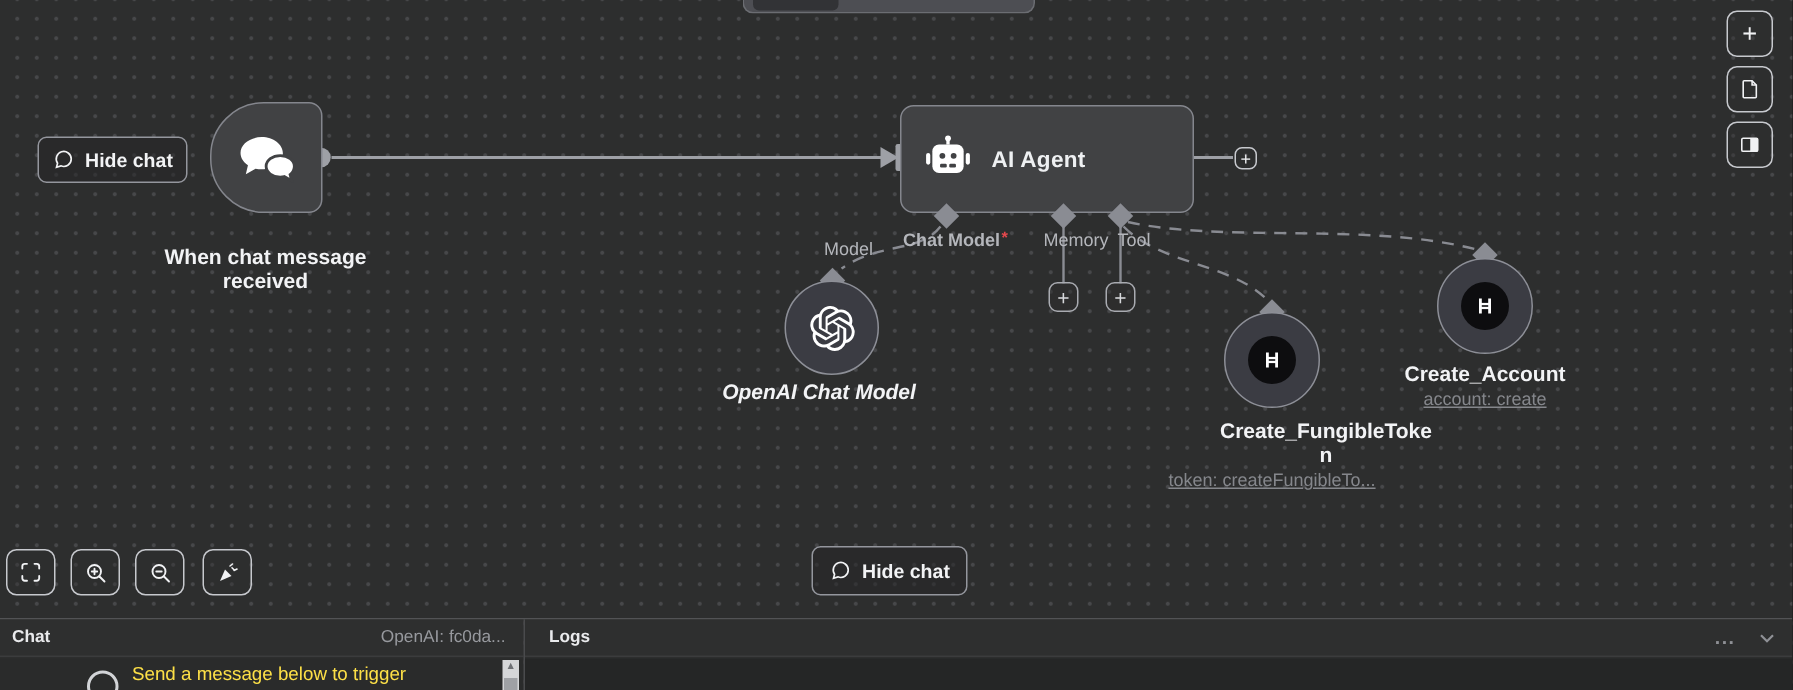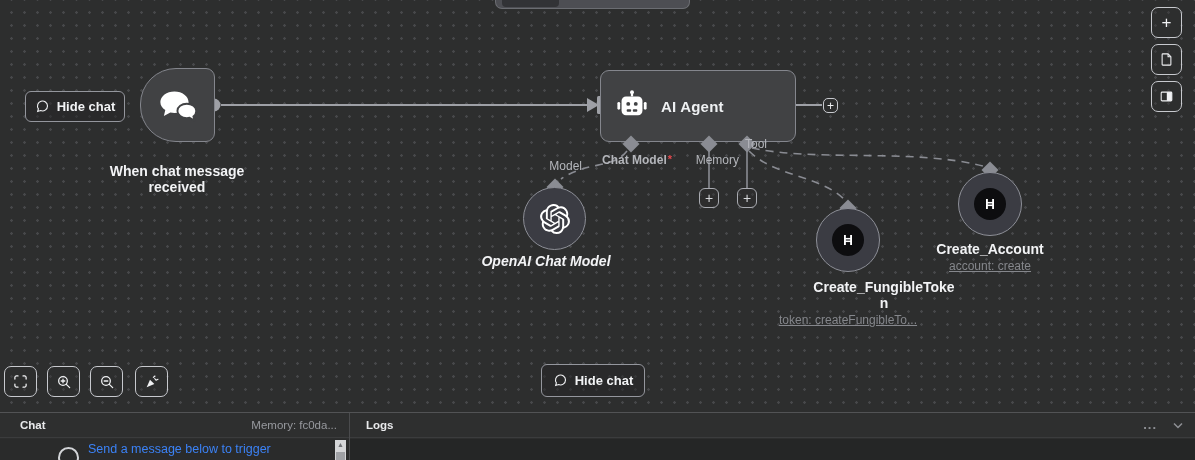--- a/index.html
+++ b/index.html
@@ -54,28 +54,28 @@
   .mini-plus { position:absolute; width:20px; height:20px; border:1.6px solid #a9abb1; border-radius:6px;
                background:rgba(45,46,46,.4); color:#d6d8db; display:flex; align-items:center;
                justify-content:center; font-size:14px; line-height:1; cursor:pointer; }
   .out-plus { width:15px; height:15px; font-size:12px; border-radius:5px; }
 
   
   .panel { left:0; top:412px; width:1195px; height:48px; border-top:1px solid #525355; }
   .panel-header { position:absolute; top:0; height:25px; background:#2e2f2f;
                   border-bottom:1px solid #3b3c3d; display:flex; align-items:center; }
   .panel-title { font-size:11.5px; font-weight:bold; color:#e9eaec; }
-  .chat-header { left:0; width:349px; padding:0 10px 0 20px; }
+  .chat-header { left:0; width:349px; padding:0 10px 0 8px; }
   .logs-header { left:350px; width:845px; padding:0 12px 0 16px; }
   .session { margin-left:auto; font-size:11.5px; color:#97999e; margin-right:2px; }
   .chat-body { left:0; top:26px; width:349px; height:22px; background:#2a2b2b; overflow:hidden; }
   .logs-body { left:350px; top:26px; width:845px; height:22px; background:#252626; }
   .v-divider { left:349px; top:0; width:1px; height:48px; background:#4a4b4d; }
   .hint-circle { left:58px; top:8px; width:21px; height:21px; border:2px solid #d2d4d7; border-radius:50%; }
-  .hint-text { left:88px; top:3px; font-size:12.5px; color:#3b82f6; }
+  .hint-text { left:88px; top:3px; font-size:12.5px; color:#fde047; }
   .scrollbar { left:335px; top:27px; width:11px; height:21px; background:#d5d6d8;
                display:flex; flex-direction:column; align-items:center; }
   .scroll-arrow { font-size:7px; color:#6f7175; line-height:9px; }
   .scroll-thumb { width:9px; height:9px; background:#9fa1a5; margin-top:3px; }
   .logs-actions { margin-left:auto; display:flex; align-items:center; gap:16px; color:#8e9095; }
   .more-dots { font-size:13px; font-weight:bold; letter-spacing:1px; line-height:8px; }
 
   svg { display:block; }
 </style>
 </head>
@@ -132,21 +132,21 @@
   </div>
   <button class="abs sq-btn out-plus" style="left:823px;top:98px;">+</button>
 
   <div class="diamond" style="left:625px;top:138px;"></div>
   <div class="diamond" style="left:703px;top:138px;"></div>
   <div class="diamond" style="left:741px;top:138px;"></div>
   <div class="conn-label" style="left:588px;top:153px;width:84px;font-weight:bold;">
     <span>Chat Model</span><span class="req">*</span>
   </div>
   <div class="conn-label" style="left:679px;top:153px;width:60px;">Memory</div>
-  <div class="conn-label" style="left:727px;top:137px;width:40px;">Tool</div>
+  <div class="conn-label" style="left:727px;top:153px;width:40px;">Tool</div>
   <button class="mini-plus" style="left:699px;top:188px;">+</button>
   <button class="mini-plus" style="left:737px;top:188px;">+</button>
 
   <div class="conn-label" style="left:522px;top:159px;width:60px;">Model</div>
   <div class="diamond" style="left:549px;top:181px;"></div>
   <div class="abs circle-node" style="left:523px;top:187px;width:63px;height:63px;">
     <svg width="30" height="30" viewBox="0 0 24 24" fill="#fff">
       <path d="M22.2819 9.8211a5.9847 5.9847 0 0 0-.5157-4.9108 6.0462 6.0462 0 0 0-6.5098-2.9A6.0651 6.0651 0 0 0 4.9807 4.1818a5.9847 5.9847 0 0 0-3.9977 2.9 6.0462 6.0462 0 0 0 .7427 7.0966 5.98 5.98 0 0 0 .511 4.9107 6.051 6.051 0 0 0 6.5146 2.9001A5.9847 5.9847 0 0 0 13.2599 24a6.0557 6.0557 0 0 0 5.7718-4.2058 5.9894 5.9894 0 0 0 3.9977-2.9001 6.0557 6.0557 0 0 0-.7475-7.073zM13.2599 22.4301a4.4755 4.4755 0 0 1-2.8764-1.0408l.1419-.0804 4.7783-2.7582a.7948.7948 0 0 0 .3927-.6813v-6.7369l2.02 1.1686a.071.071 0 0 1 .038.052v5.5826a4.504 4.504 0 0 1-4.4945 4.4944zm-9.6607-4.1254a4.4708 4.4708 0 0 1-.5346-3.0137l.142.0852 4.783 2.7582a.7712.7712 0 0 0 .7806 0l5.8428-3.3685v2.3324a.0804.0804 0 0 1-.0332.0615L9.74 19.9502a4.4992 4.4992 0 0 1-6.1408-1.6455zM2.3408 7.8956a4.485 4.485 0 0 1 2.3655-1.9728V11.6a.7664.7664 0 0 0 .3879.6765l5.8144 3.3543-2.0201 1.1685a.0757.0757 0 0 1-.071 0l-4.8303-2.7865A4.504 4.504 0 0 1 2.3408 7.8956zm16.5963 3.8558L13.1038 8.364 15.1192 7.2a.0757.0757 0 0 1 .071 0l4.8303 2.7913a4.4944 4.4944 0 0 1-.6765 8.1042v-5.6772a.79.79 0 0 0-.4069-.6813zm2.0107-3.0231l-.142-.0852-4.7735-2.7818a.7759.7759 0 0 0-.7854 0L9.409 9.2297V6.8974a.0662.0662 0 0 1 .0284-.0615l4.8303-2.7866a4.4992 4.4992 0 0 1 6.6802 4.66zM8.3065 12.863l-2.02-1.1638a.0804.0804 0 0 1-.038-.0567V6.0742a4.4992 4.4992 0 0 1 7.3757-3.4537l-.142.0805L8.704 5.459a.7948.7948 0 0 0-.3927.6813zm1.0976-2.3654l2.602-1.4998 2.6069 1.4998v2.9994l-2.5974 1.4997-2.6067-1.4997z"></path>
     </svg>
   </div>
@@ -226,21 +226,21 @@
   <div class="abs hide-chat" style="left:541px;top:364px;width:104px;height:33px;">
     <svg width="15" height="15" viewBox="0 0 24 24">
       <path d="M20 11.2a8 8 0 1 0-14.6 4.5L4.3 20l4.6-1.5A8 8 0 0 0 20 11.2z" fill="none" stroke="#f2f3f5" stroke-width="1.8"></path>
     </svg>
     <span>Hide chat</span>
   </div>
 
   <div class="abs panel">
     <div class="abs panel-header chat-header">
       <span class="panel-title">Chat</span>
-      <span class="session">Memory: fc0da...</span>
+      <span class="session">OpenAI: fc0da...</span>
     </div>
     <div class="abs chat-body">
       <div class="abs hint-circle"></div>
       <div class="abs hint-text">Send a message below to trigger</div>
     </div>
     <div class="abs scrollbar">
       <span class="scroll-arrow">▲</span>
       <span class="scroll-thumb"></span>
     </div>
     <div class="abs v-divider"></div>

